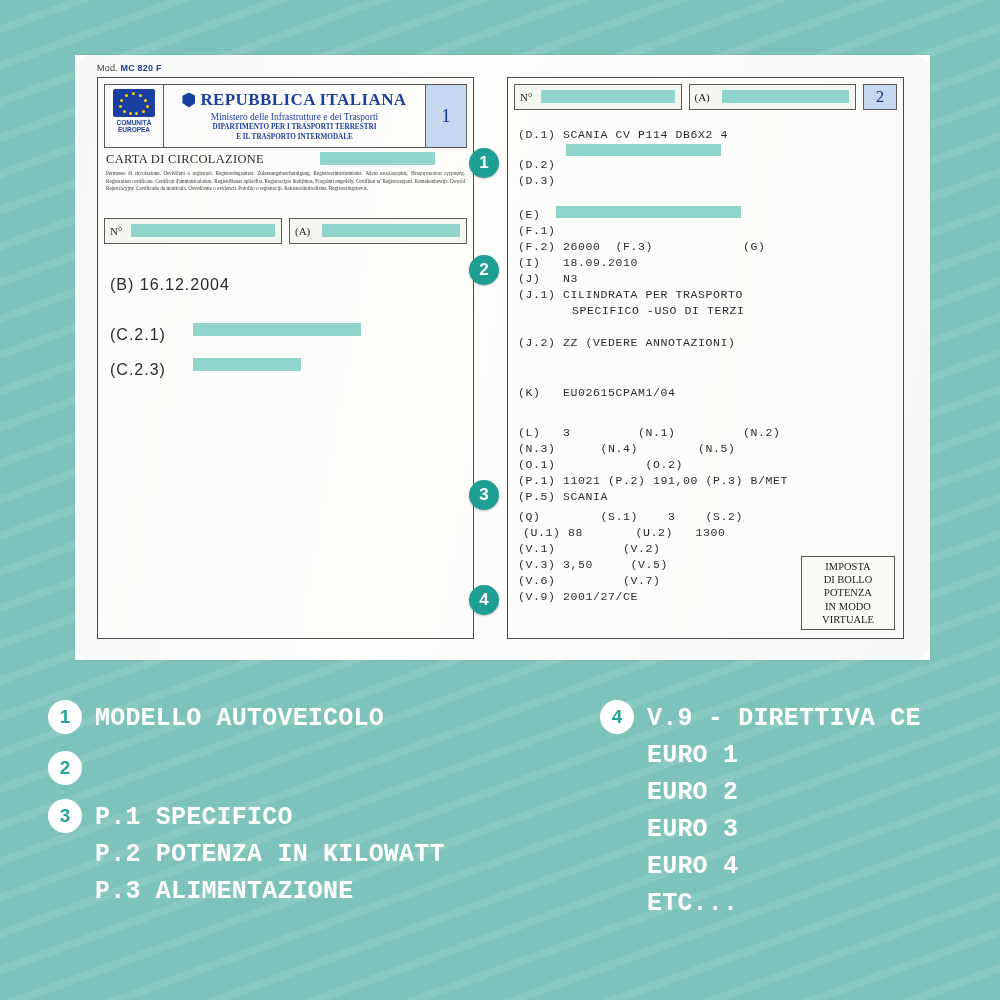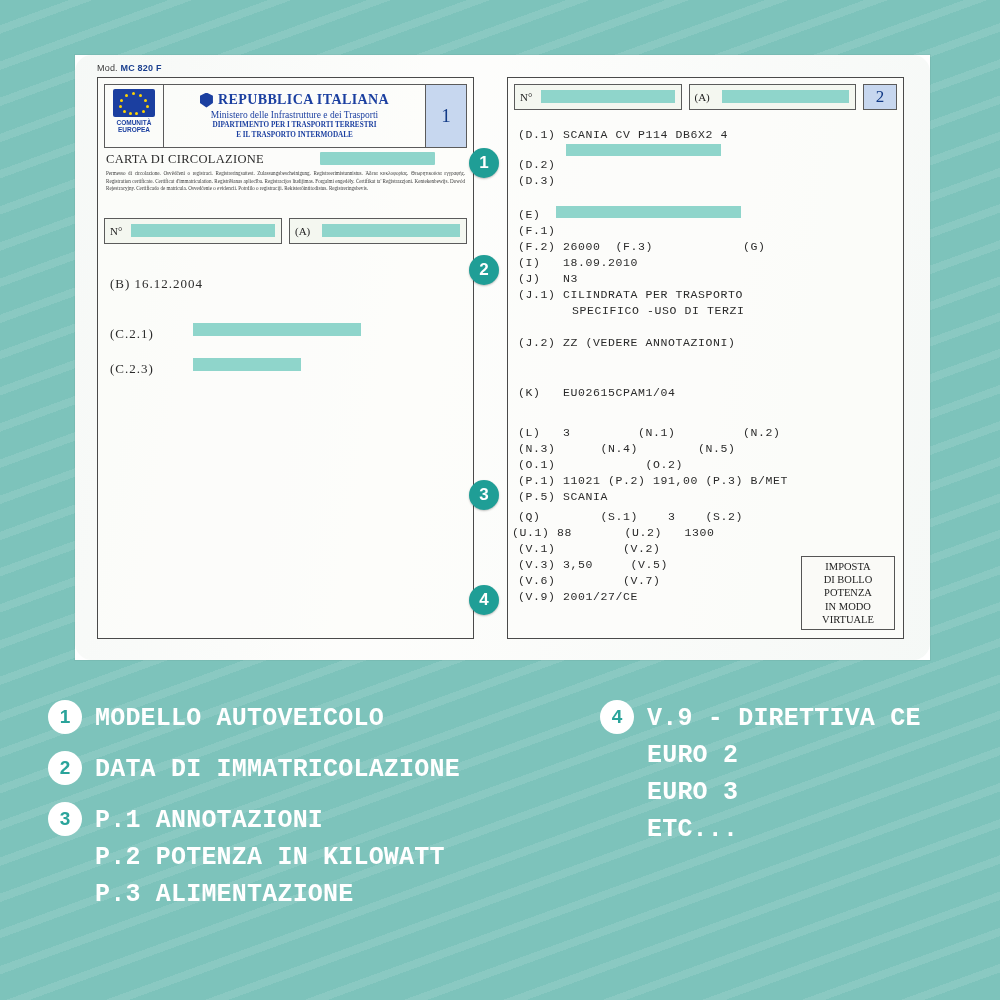--- a/index.html
+++ b/index.html
@@ -60,21 +60,21 @@
   }
   .eu-rect{
     width:42px;height:28px;background:#1b3fa0;border-radius:2px;position:relative;
   }
   .eu-star{
     position:absolute;width:3px;height:3px;background:#ffd400;border-radius:50%;
   }
   .eu-cap{font-size:6.5px;font-weight:bold;color:#1b3fa0;text-align:center;line-height:1.15;margin-top:2px;}
   .hdr-mid{flex:1;display:flex;flex-direction:column;align-items:center;justify-content:center;padding:3px 2px;}
   .rep{
-    font-family:"Liberation Serif",serif;font-weight:bold;font-size:14px;color:#1b3fa0;
+    font-family:"Liberation Serif",serif;font-weight:bold;font-size:17px;color:#1b3fa0;
     letter-spacing:.4px;display:flex;align-items:center;gap:5px;
   }
   .emblem{
     width:13px;height:15px;background:#1b3fa0;
     clip-path:polygon(50% 0%, 100% 22%, 100% 70%, 50% 100%, 0% 70%, 0% 22%);
     display:inline-block;
   }
   .min1{font-family:"Liberation Serif",serif;font-size:9.5px;color:#1b3fa0;margin-top:2px;}
   .min2{font-family:"Liberation Serif",serif;font-size:7.2px;color:#1b3fa0;font-weight:bold;text-align:left;line-height:1.25;margin-top:1px;}
   .hdr-num{
@@ -98,21 +98,21 @@
     position:absolute;left:6px;right:6px;top:140px;height:26px;display:flex;gap:7px;
   }
   .fld{
     flex:1;border:1px solid #5b5b5b;background:rgba(243,246,238,0.9);position:relative;
     display:flex;align-items:center;padding-left:5px;
   }
   .fld .lbl{font-family:"Liberation Serif",serif;font-size:11px;color:#222;}
   .fld .rd{position:absolute;left:26px;top:5px;right:6px;height:13px;background:#8fd5cb;}
   .fld.a .rd{left:32px;}
   .lmono{
-    position:absolute;font-family:Liberation Serif, serif;font-size:13px;color:#2b2b2b;
+    position:absolute;font-family:Liberation Sans, sans-serif;font-size:16px;color:#2b2b2b;
     letter-spacing:1px;
   }
   .lrd{position:absolute;height:13px;background:#8fd5cb;}
   
   .rtop{
     position:absolute;left:6px;top:6px;right:6px;height:26px;display:flex;gap:7px;
   }
   .rnum{
     width:32px;border:1px solid #5b5b5b;background:#c7d7ef;display:flex;align-items:center;justify-content:center;
   }
@@ -253,21 +253,21 @@
       <div class="rmono" style="left:10px;top:210px"><span>(J.1)</span> <span>CILINDRATA PER TRASPORTO</span></div>
       <div class="rmono" style="left:64px;top:226px">SPECIFICO -USO DI TERZI</div>
       <div class="rmono" style="left:10px;top:258px"><span>(J.2)</span> <span>ZZ (VEDERE ANNOTAZIONI)</span></div>
       <div class="rmono" style="left:10px;top:308px"><span>(K)</span>   <span>EU02615CPAM1/04</span></div>
       <div class="rmono" style="left:10px;top:348px"><span>(L)</span>   <span>3         (N.1)         (N.2)</span></div>
       <div class="rmono" style="left:10px;top:364px"><span>(N.3)</span><span>      (N.4)        (N.5)</span></div>
       <div class="rmono" style="left:10px;top:380px"><span>(O.1)</span><span>            (O.2)</span></div>
       <div class="rmono" style="left:10px;top:396px"><span>(P.1)</span> <span>11021 (P.2) 191,00 (P.3) B/MET</span></div>
       <div class="rmono" style="left:10px;top:412px"><span>(P.5)</span> <span>SCANIA</span></div>
       <div class="rmono" style="left:10px;top:432px"><span>(Q)</span><span>        (S.1)    3    (S.2)</span></div>
-      <div class="rmono" style="left:4px;top:448px"><span>(U.1)</span> <span>88       (U.2)   1300</span></div>
+      <div class="rmono" style="left:15px;top:448px"><span>(U.1)</span> <span>88       (U.2)   1300</span></div>
       <div class="rmono" style="left:10px;top:464px"><span>(V.1)</span><span>         (V.2)</span></div>
       <div class="rmono" style="left:10px;top:480px"><span>(V.3)</span> <span>3,50     (V.5)</span></div>
       <div class="rmono" style="left:10px;top:496px"><span>(V.6)</span><span>         (V.7)</span></div>
       <div class="rmono" style="left:10px;top:512px"><span>(V.9)</span> <span>2001/27/CE</span></div>
 
       <div class="bollo">
         <div>IMPOSTA</div>
         <div>DI BOLLO</div>
         <div>POTENZA</div>
         <div>IN MODO</div>
@@ -287,39 +287,38 @@
 
     <div class="leg-item">
       <div class="leg-badge">1</div>
       <div class="leg-lines">
         <div>MODELLO AUTOVEICOLO</div>
       </div>
     </div>
 
     <div class="leg-item">
       <div class="leg-badge">2</div>
-      <div class="leg-lines">
-        <div>DATA DI IMMATRICOLAZIONE</div>
-      </div>
     </div>
 
     <div class="leg-item">
       <div class="leg-badge">3</div>
       <div class="leg-lines">
-        <div>P.1 ANNOTAZIONI</div>
+        <div>P.1 SPECIFICO</div>
         <div>P.2 POTENZA IN KILOWATT</div>
         <div>P.3 ALIMENTAZIONE</div>
       </div>
     </div>
   </div>
 
   <div class="legend-col" style="left:600px;top:20px;width:390px">
     <div class="leg-item">
       <div class="leg-badge">4</div>
       <div class="leg-lines">
         <div>V.9 - DIRETTIVA CE</div>
+        <div>EURO 1</div>
         <div>EURO 2</div>
         <div>EURO 3</div>
+        <div>EURO 4</div>
         <div>ETC...</div>
       </div>
     </div>
   </div>
 </div>
 
 </body></html>

